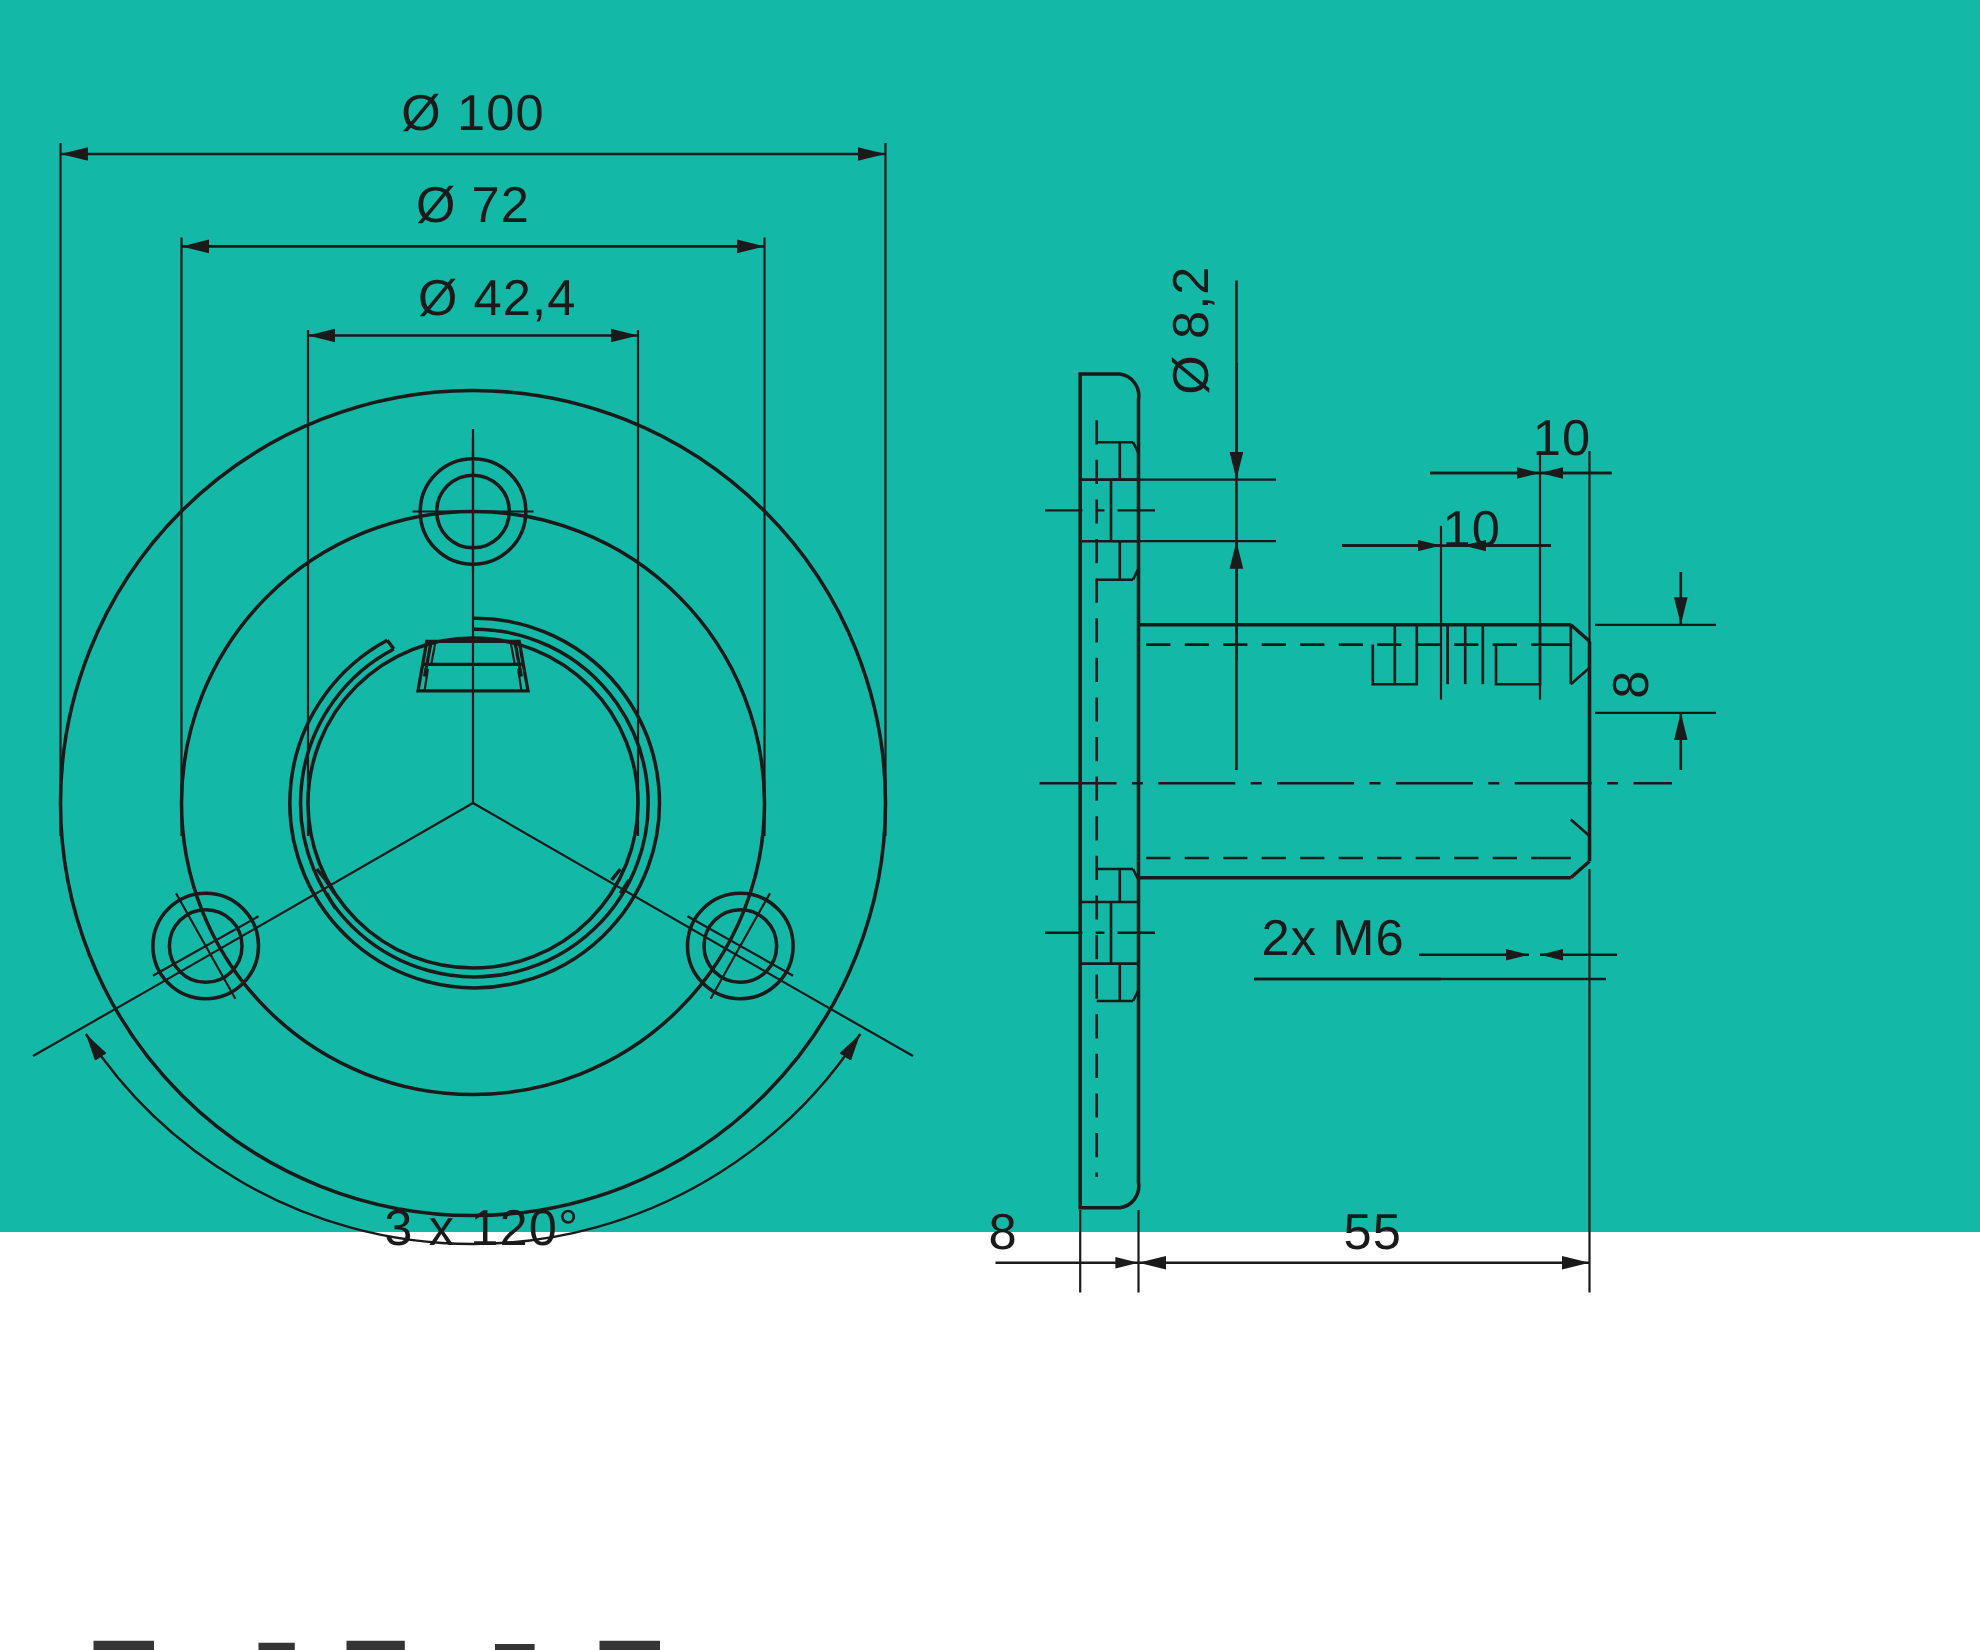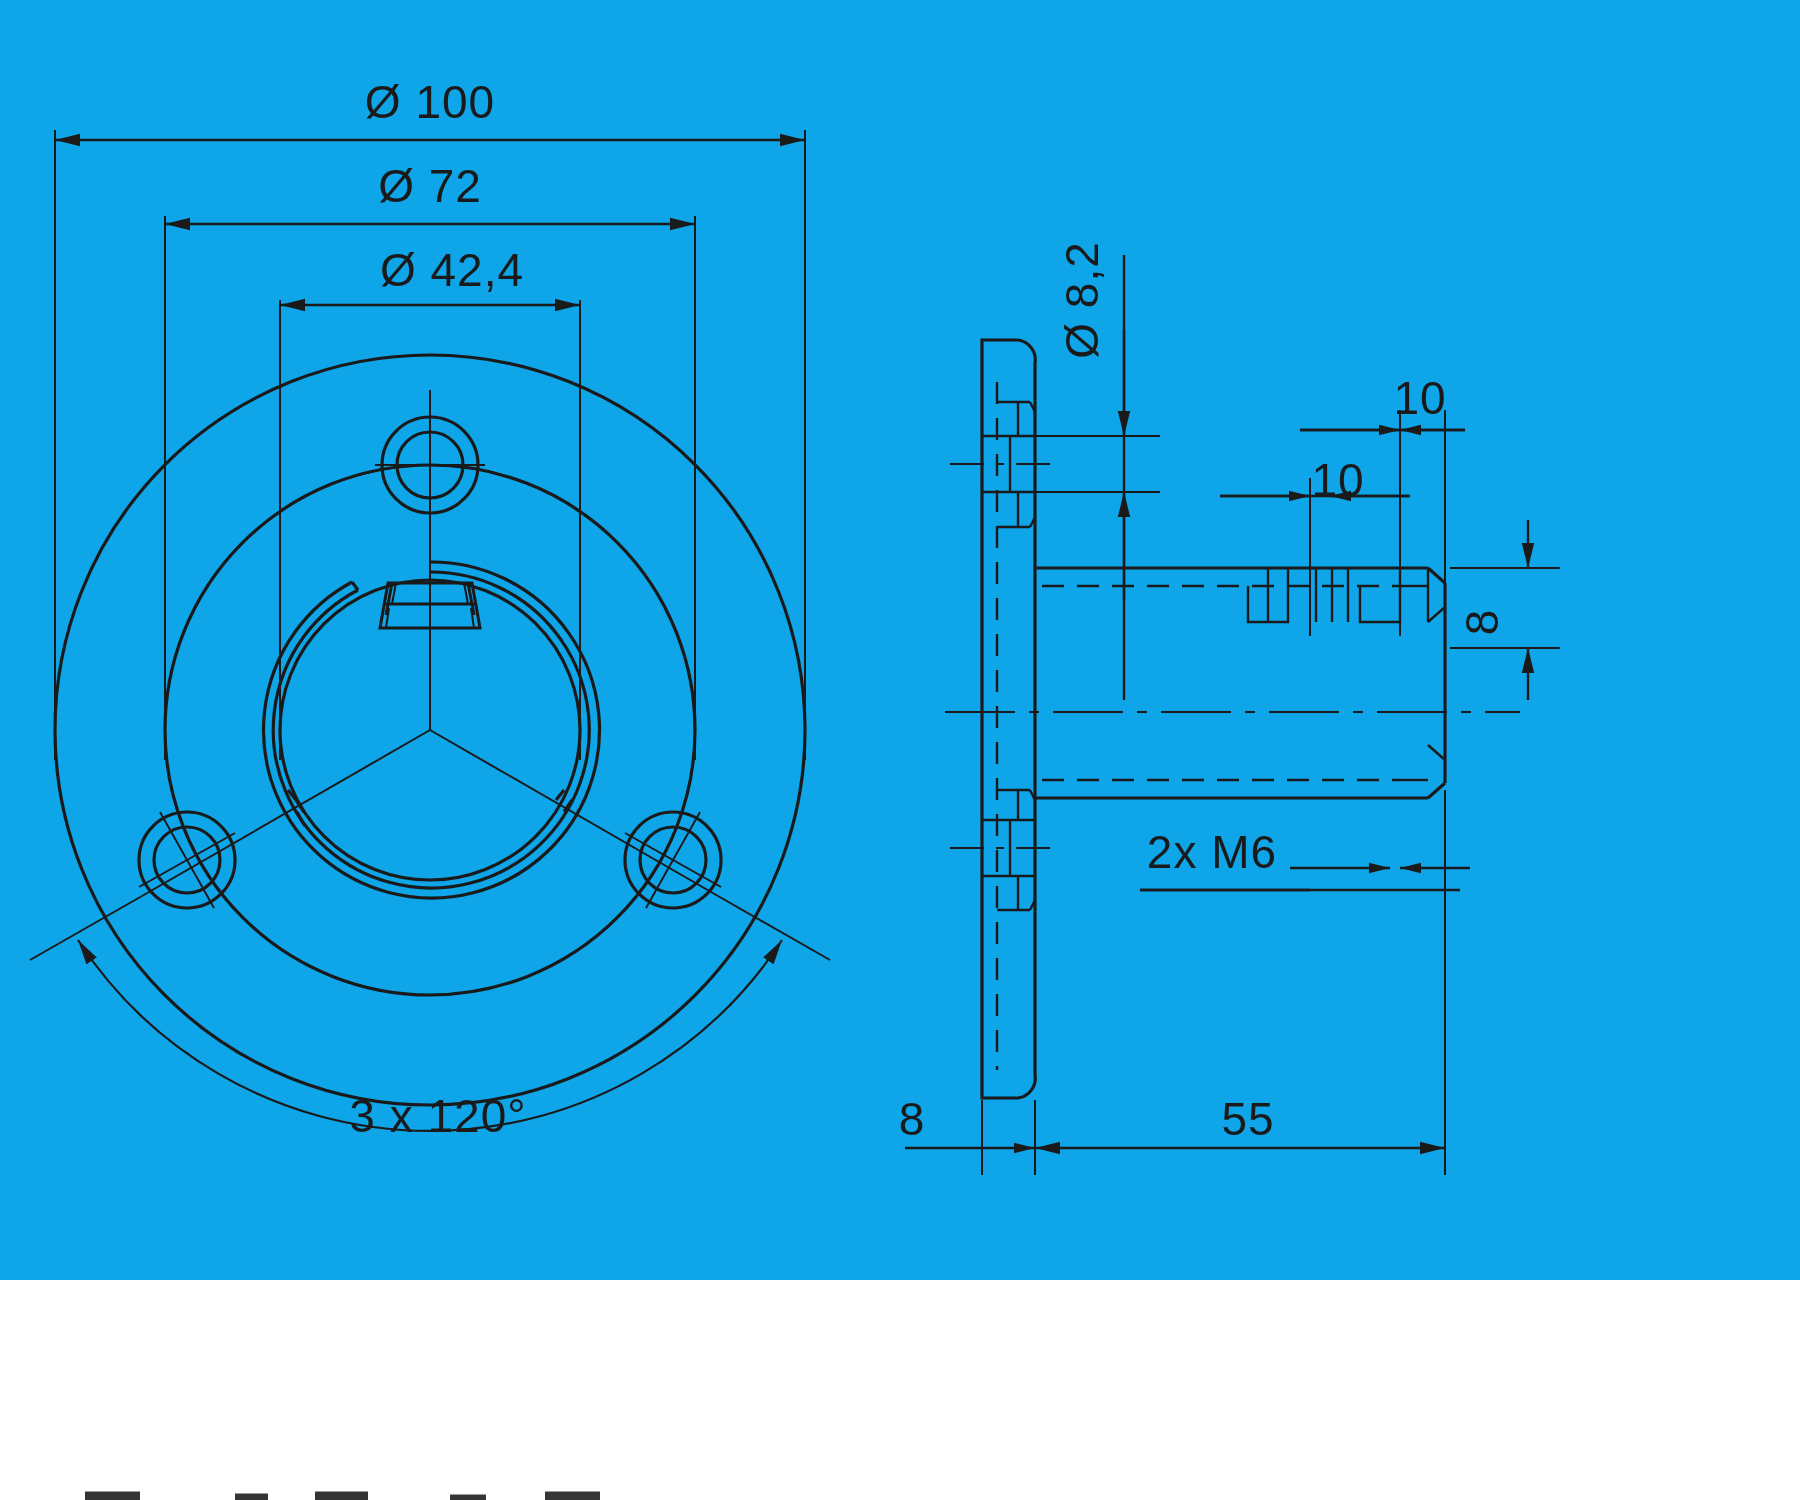--- a/index.html
+++ b/index.html
@@ -1,18 +1,18 @@
 <!DOCTYPE html>
 <html><head>
 <meta charset="utf-8">
 <style>
   html,body{margin:0;padding:0;background:#ffffff;}
   body{width:1800px;height:1500px;overflow:hidden;
        font-family:"Liberation Sans","DejaVu Sans",sans-serif;}
-  #stage{position:relative;width:1800px;height:1280px;background:#0ea5e9;}
+  #stage{position:relative;width:1800px;height:1120px;background:#14b8a6;}
   svg{display:block;}
   .dimtext{font-family:"Liberation Sans","DejaVu Sans",sans-serif;
            font-size:46px;fill:#1a1a1a;letter-spacing:1px;}
 </style>
 </head>
 <body>
 
 <div id="stage">
 <svg width="1800" height="1500" viewBox="0 0 1800 1500">
 

